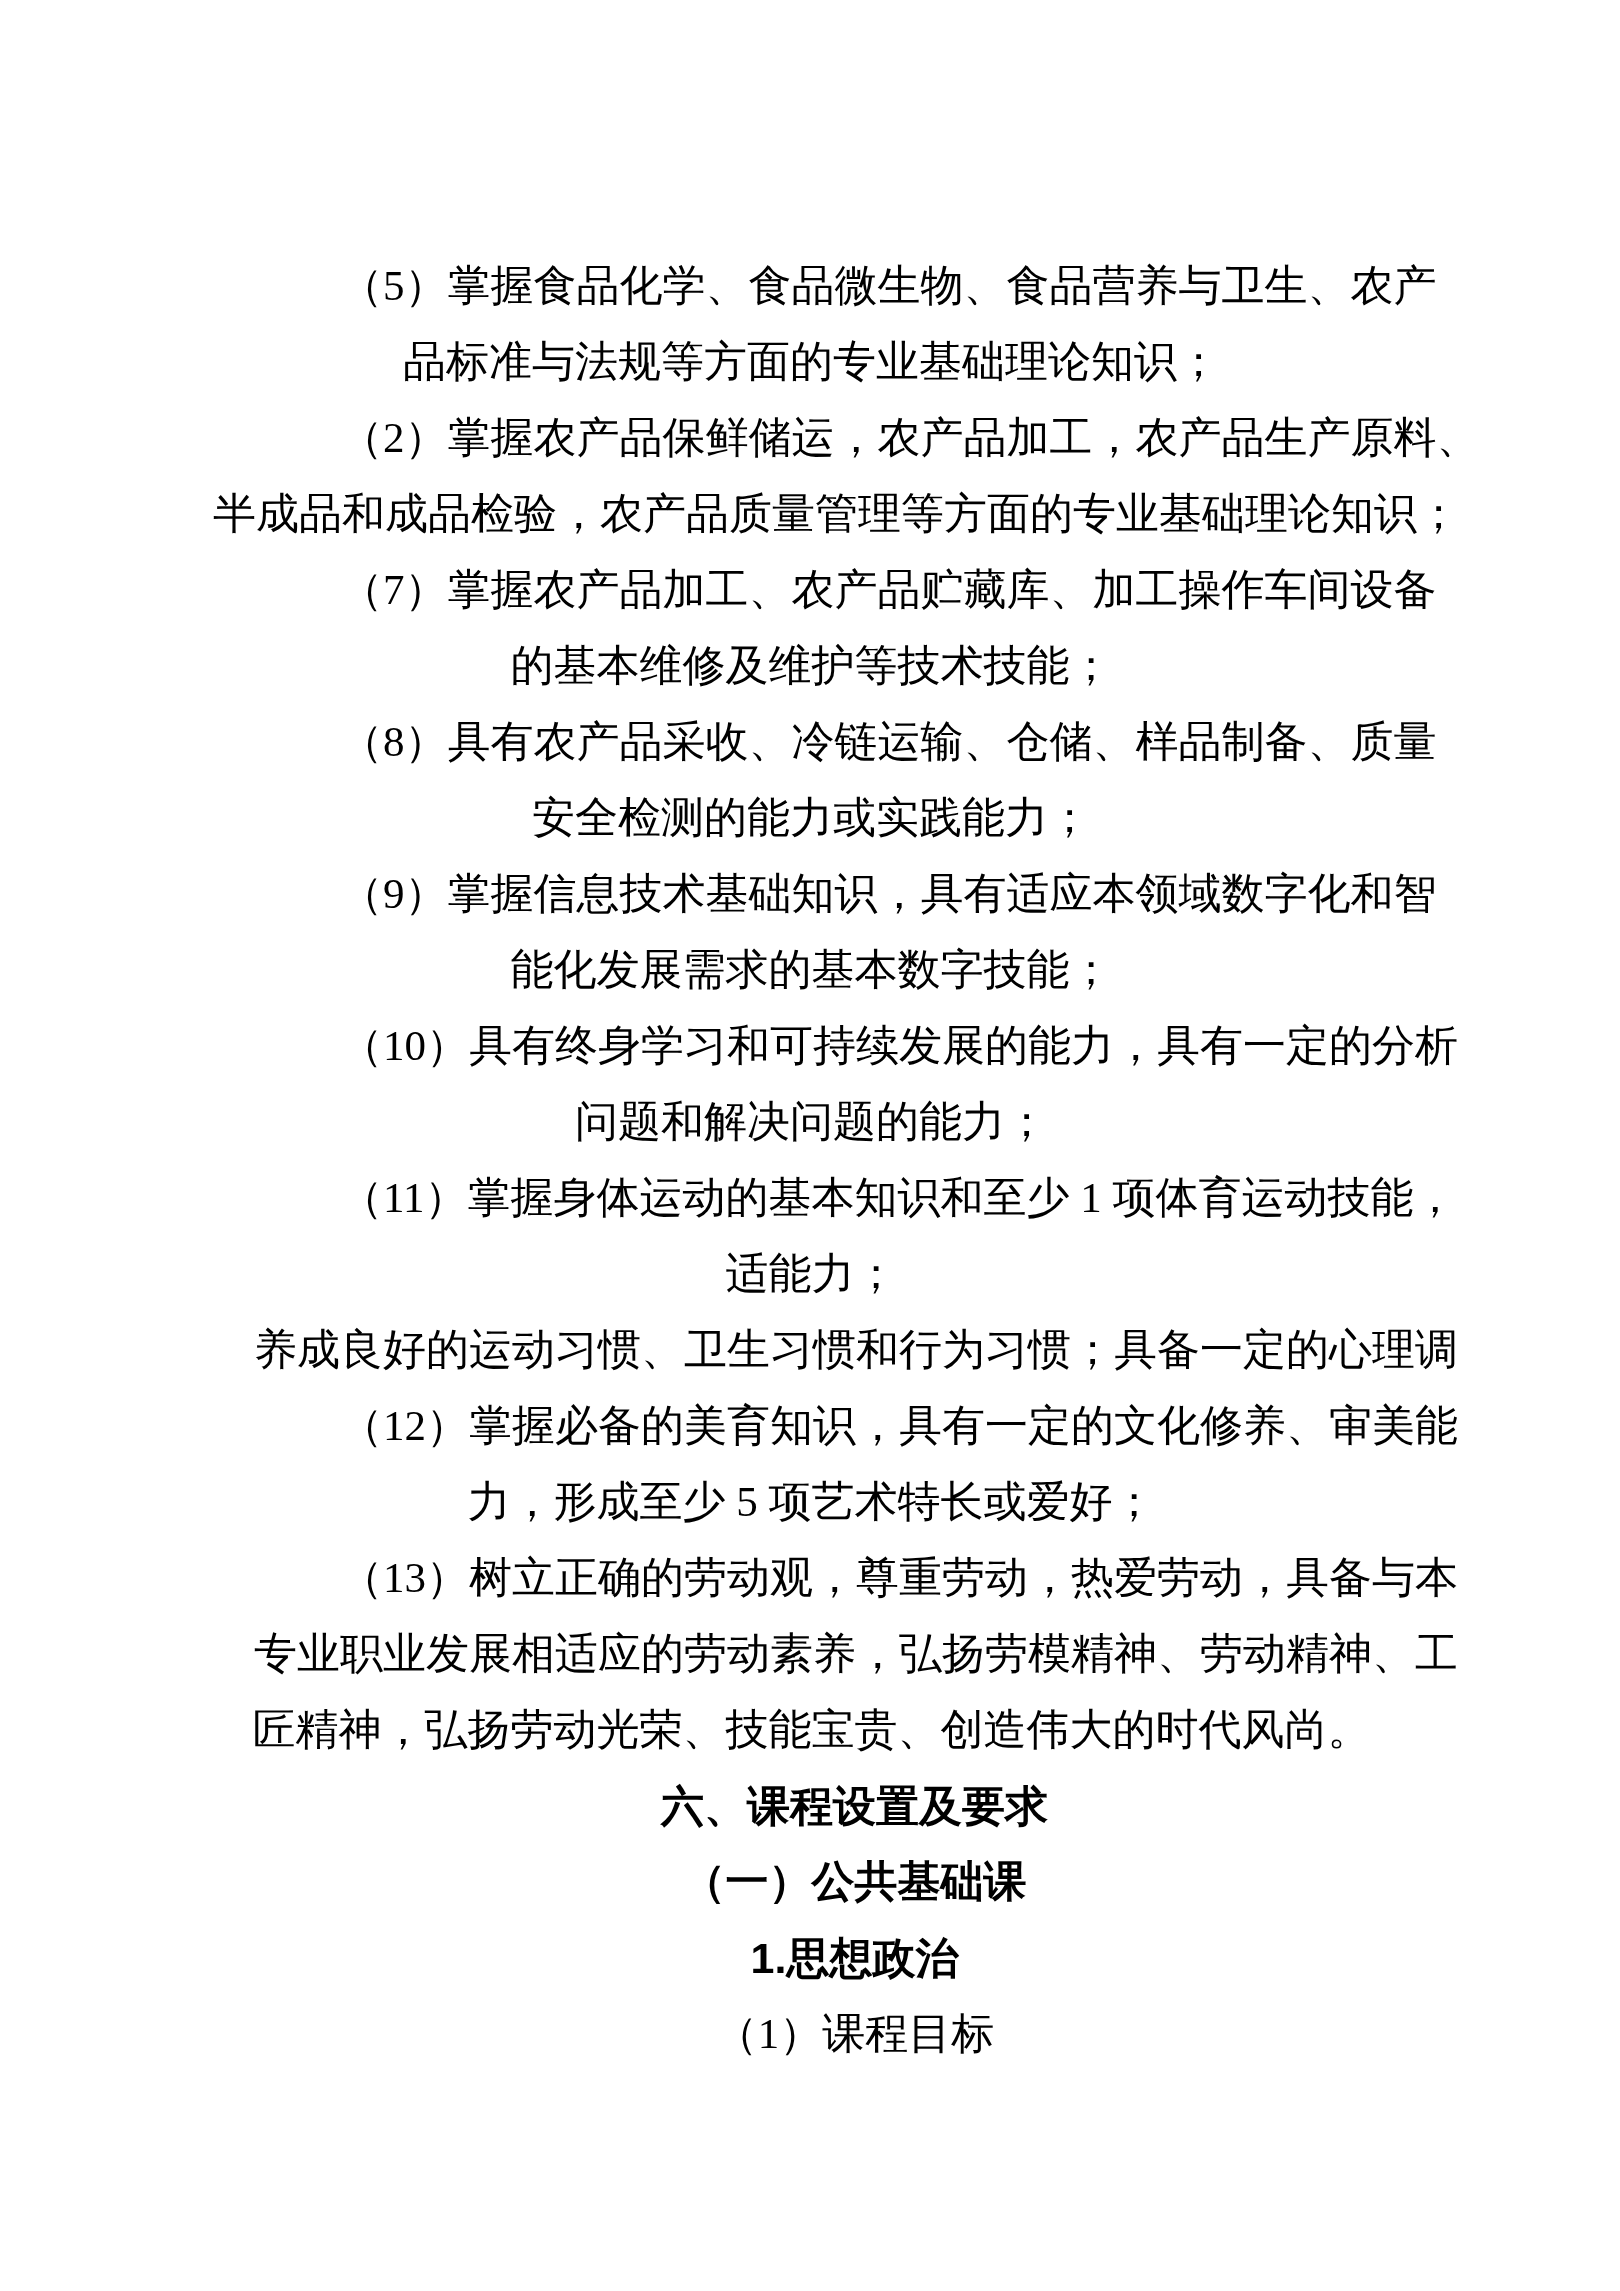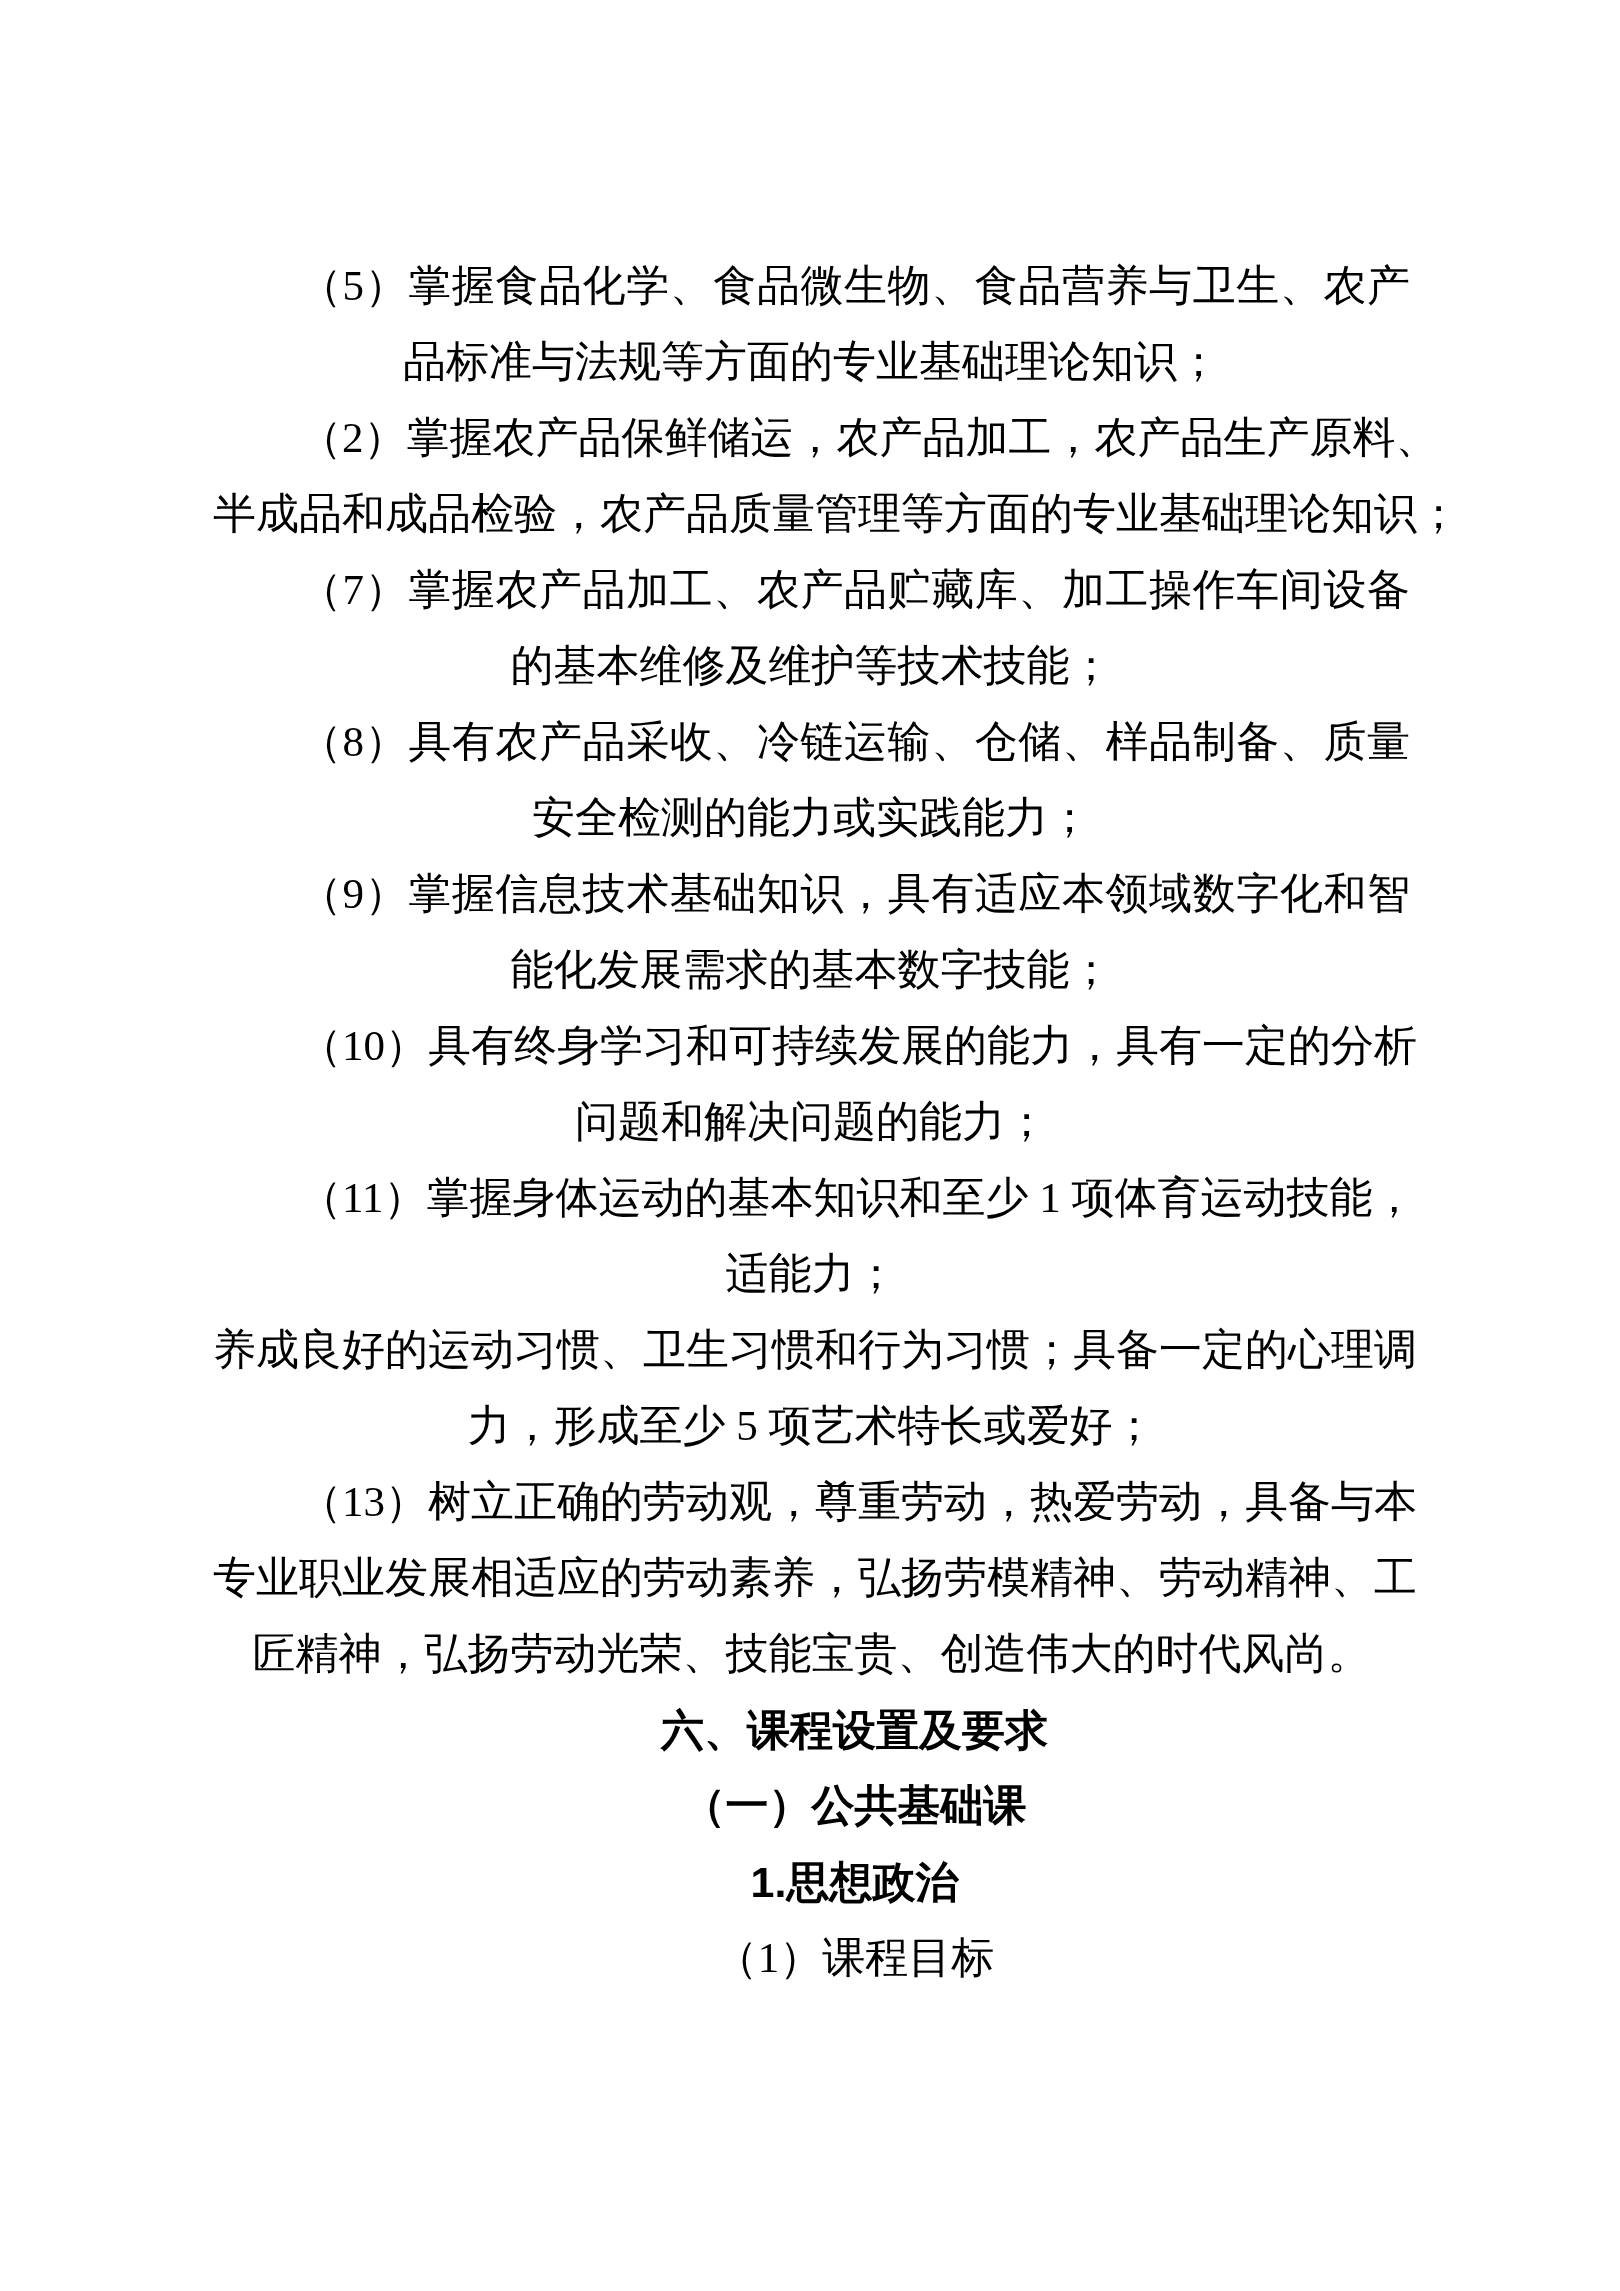--- a/index.html
+++ b/index.html
@@ -30,20 +30,21 @@
     color: #000000;
     text-align: center;
   }
   .line.indent {
     text-indent: 86px;
   }
   .line.justify {
     text-align: justify;
     text-align-last: justify;
     text-justify: inter-character;
+    margin-left: 41px;
   }
   .style-hei .line {
     font-family: "Liberation Sans", "DejaVu Sans", sans-serif;
     font-weight: bold;
   }
   .style-kai .line {
     font-family: "Liberation Serif", "DejaVu Serif", serif;
     font-weight: 600;
   }
   .paragraph {
@@ -79,20 +80,21 @@
       <div class="paragraph">
         <div class="line indent justify">（10）具有终身学习和可持续发展的能力，具有一定的分析</div>
         <div class="line">问题和解决问题的能力；</div>
       </div>
       <div class="paragraph">
         <div class="line indent justify">（11）掌握身体运动的基本知识和至少 1 项体育运动技能，</div>
         <div class="line">适能力；</div>
         <div class="line justify">养成良好的运动习惯、卫生习惯和行为习惯；具备一定的心理调</div>
       </div>
       <div class="paragraph">
+        <div class="line indent justify">（12）掌握必备的美育知识，具有一定的文化修养、审美能</div>
         <div class="line">力，形成至少 5 项艺术特长或爱好；</div>
       </div>
       <div class="paragraph">
         <div class="line indent justify">（13）树立正确的劳动观，尊重劳动，热爱劳动，具备与本</div>
         <div class="line justify">专业职业发展相适应的劳动素养，弘扬劳模精神、劳动精神、工</div>
         <div class="line">匠精神，弘扬劳动光荣、技能宝贵、创造伟大的时代风尚。</div>
       </div>
       <div class="paragraph style-hei">
         <div class="line indent">六、课程设置及要求</div>
       </div>

